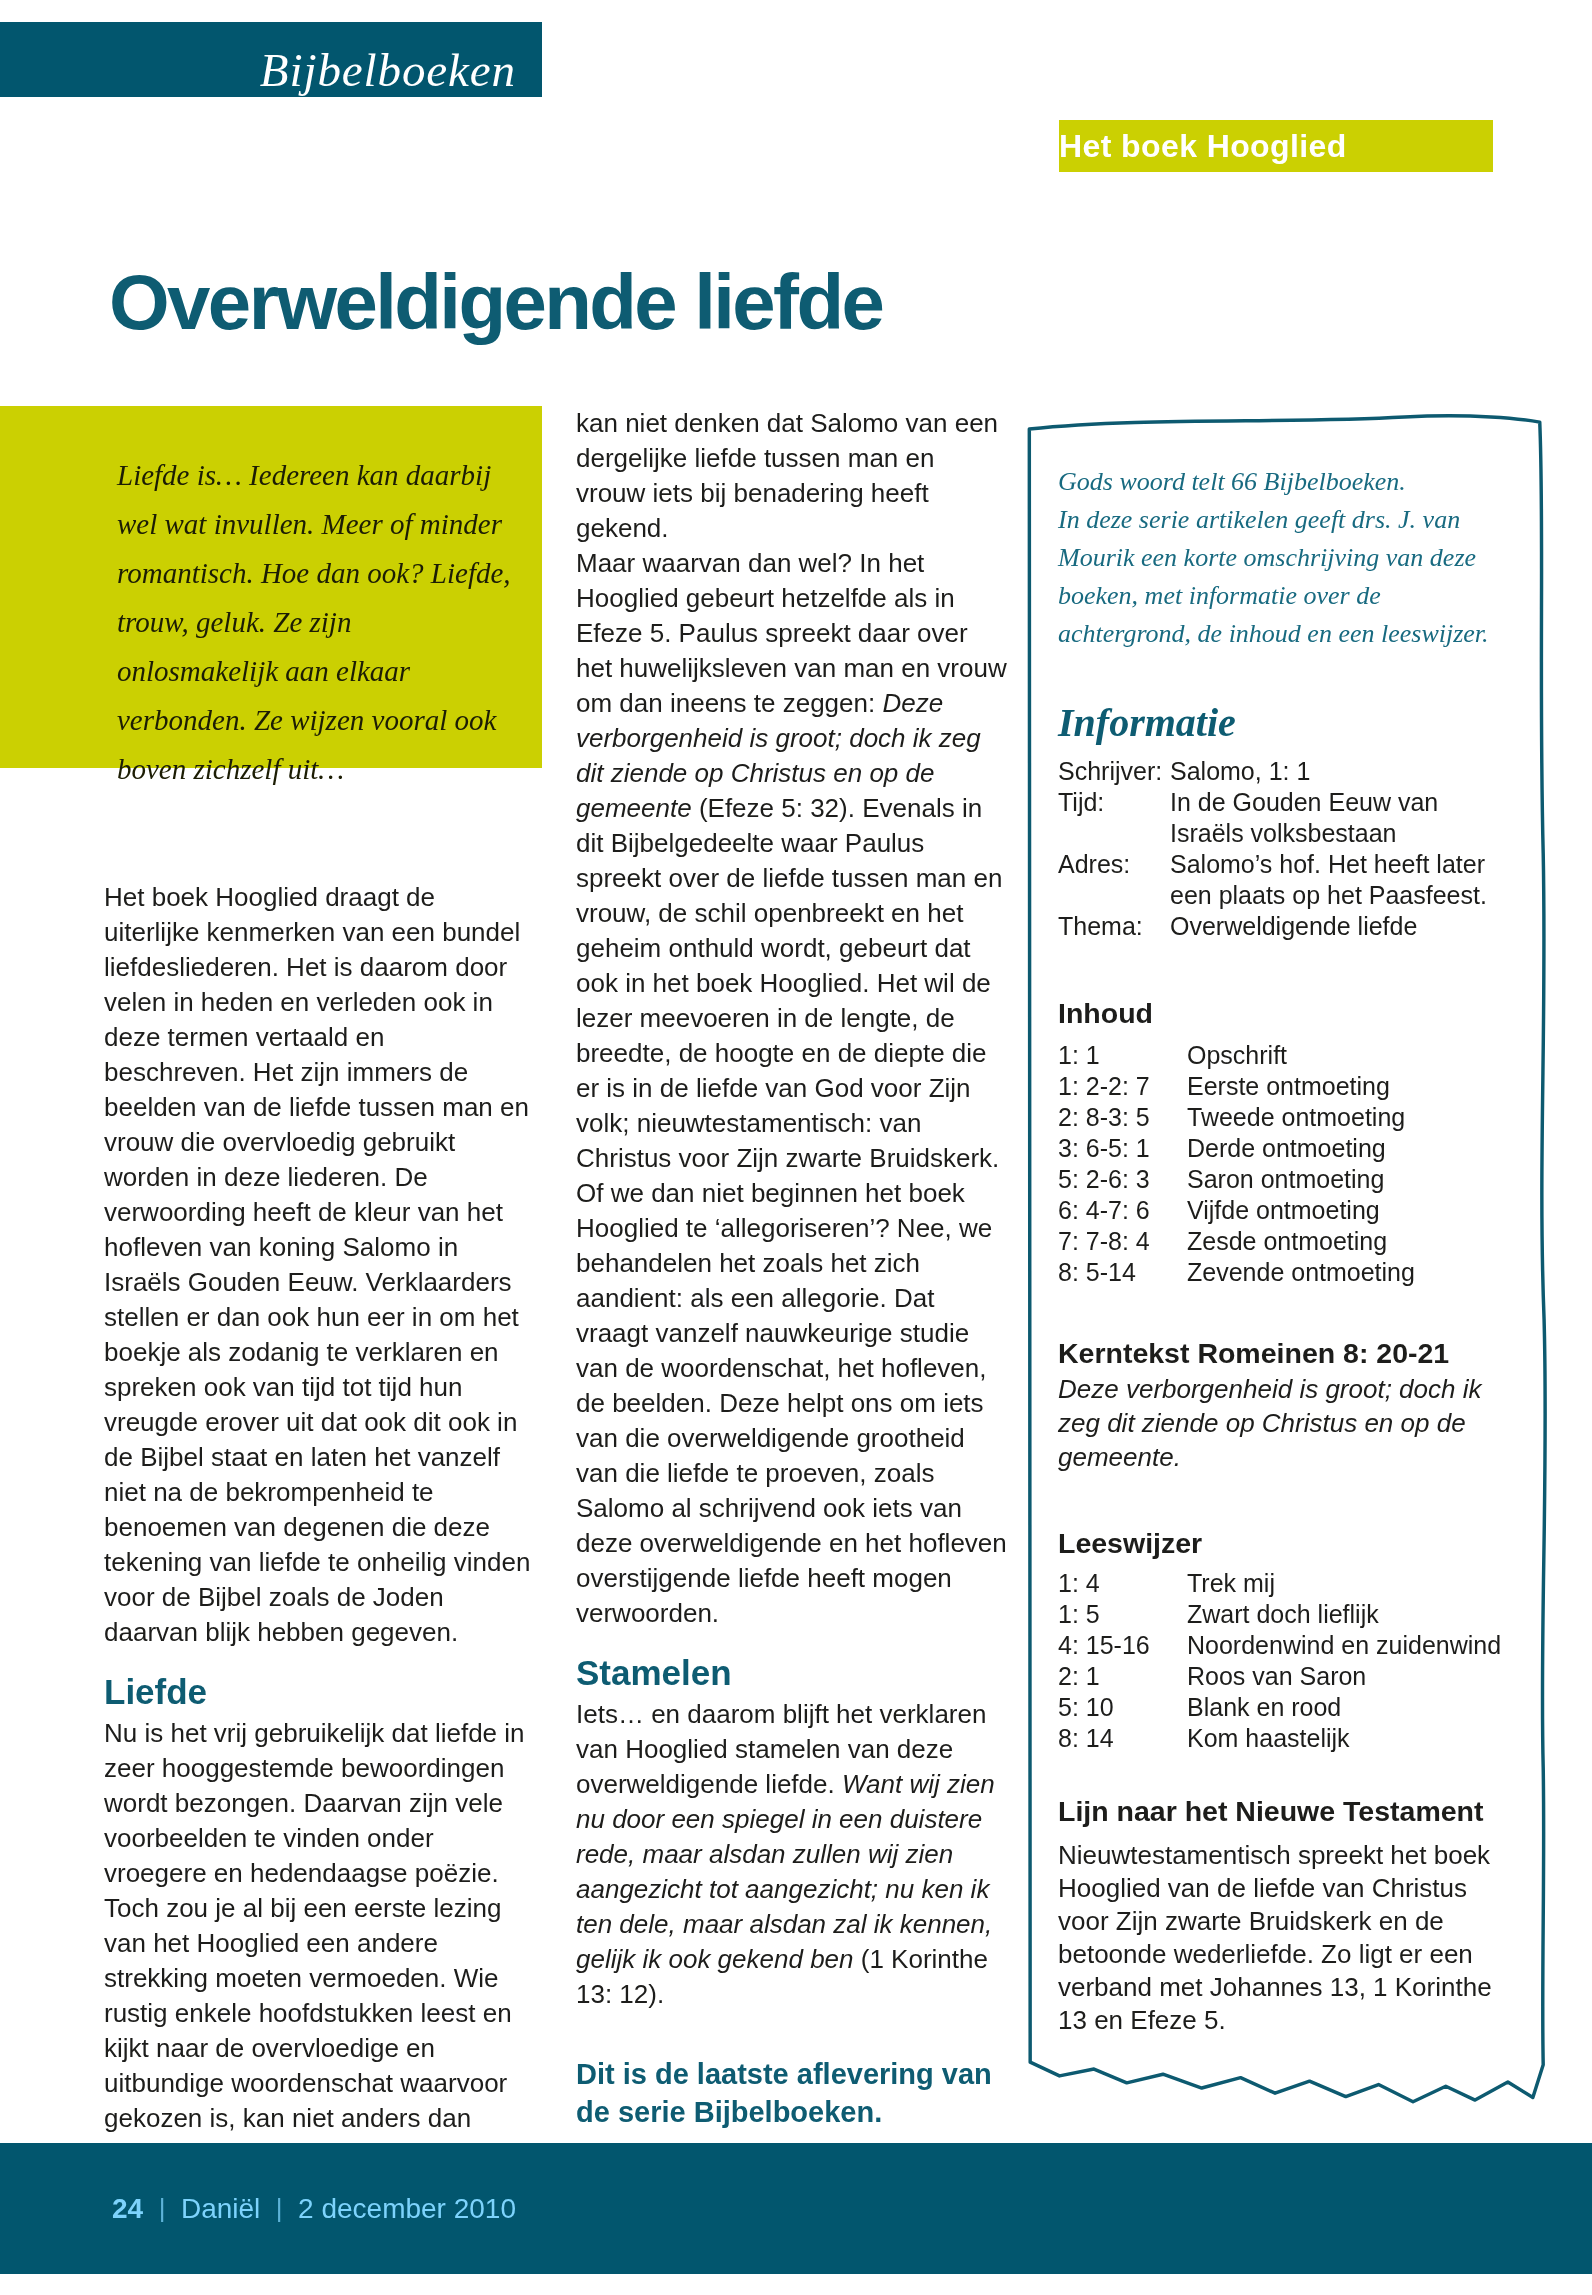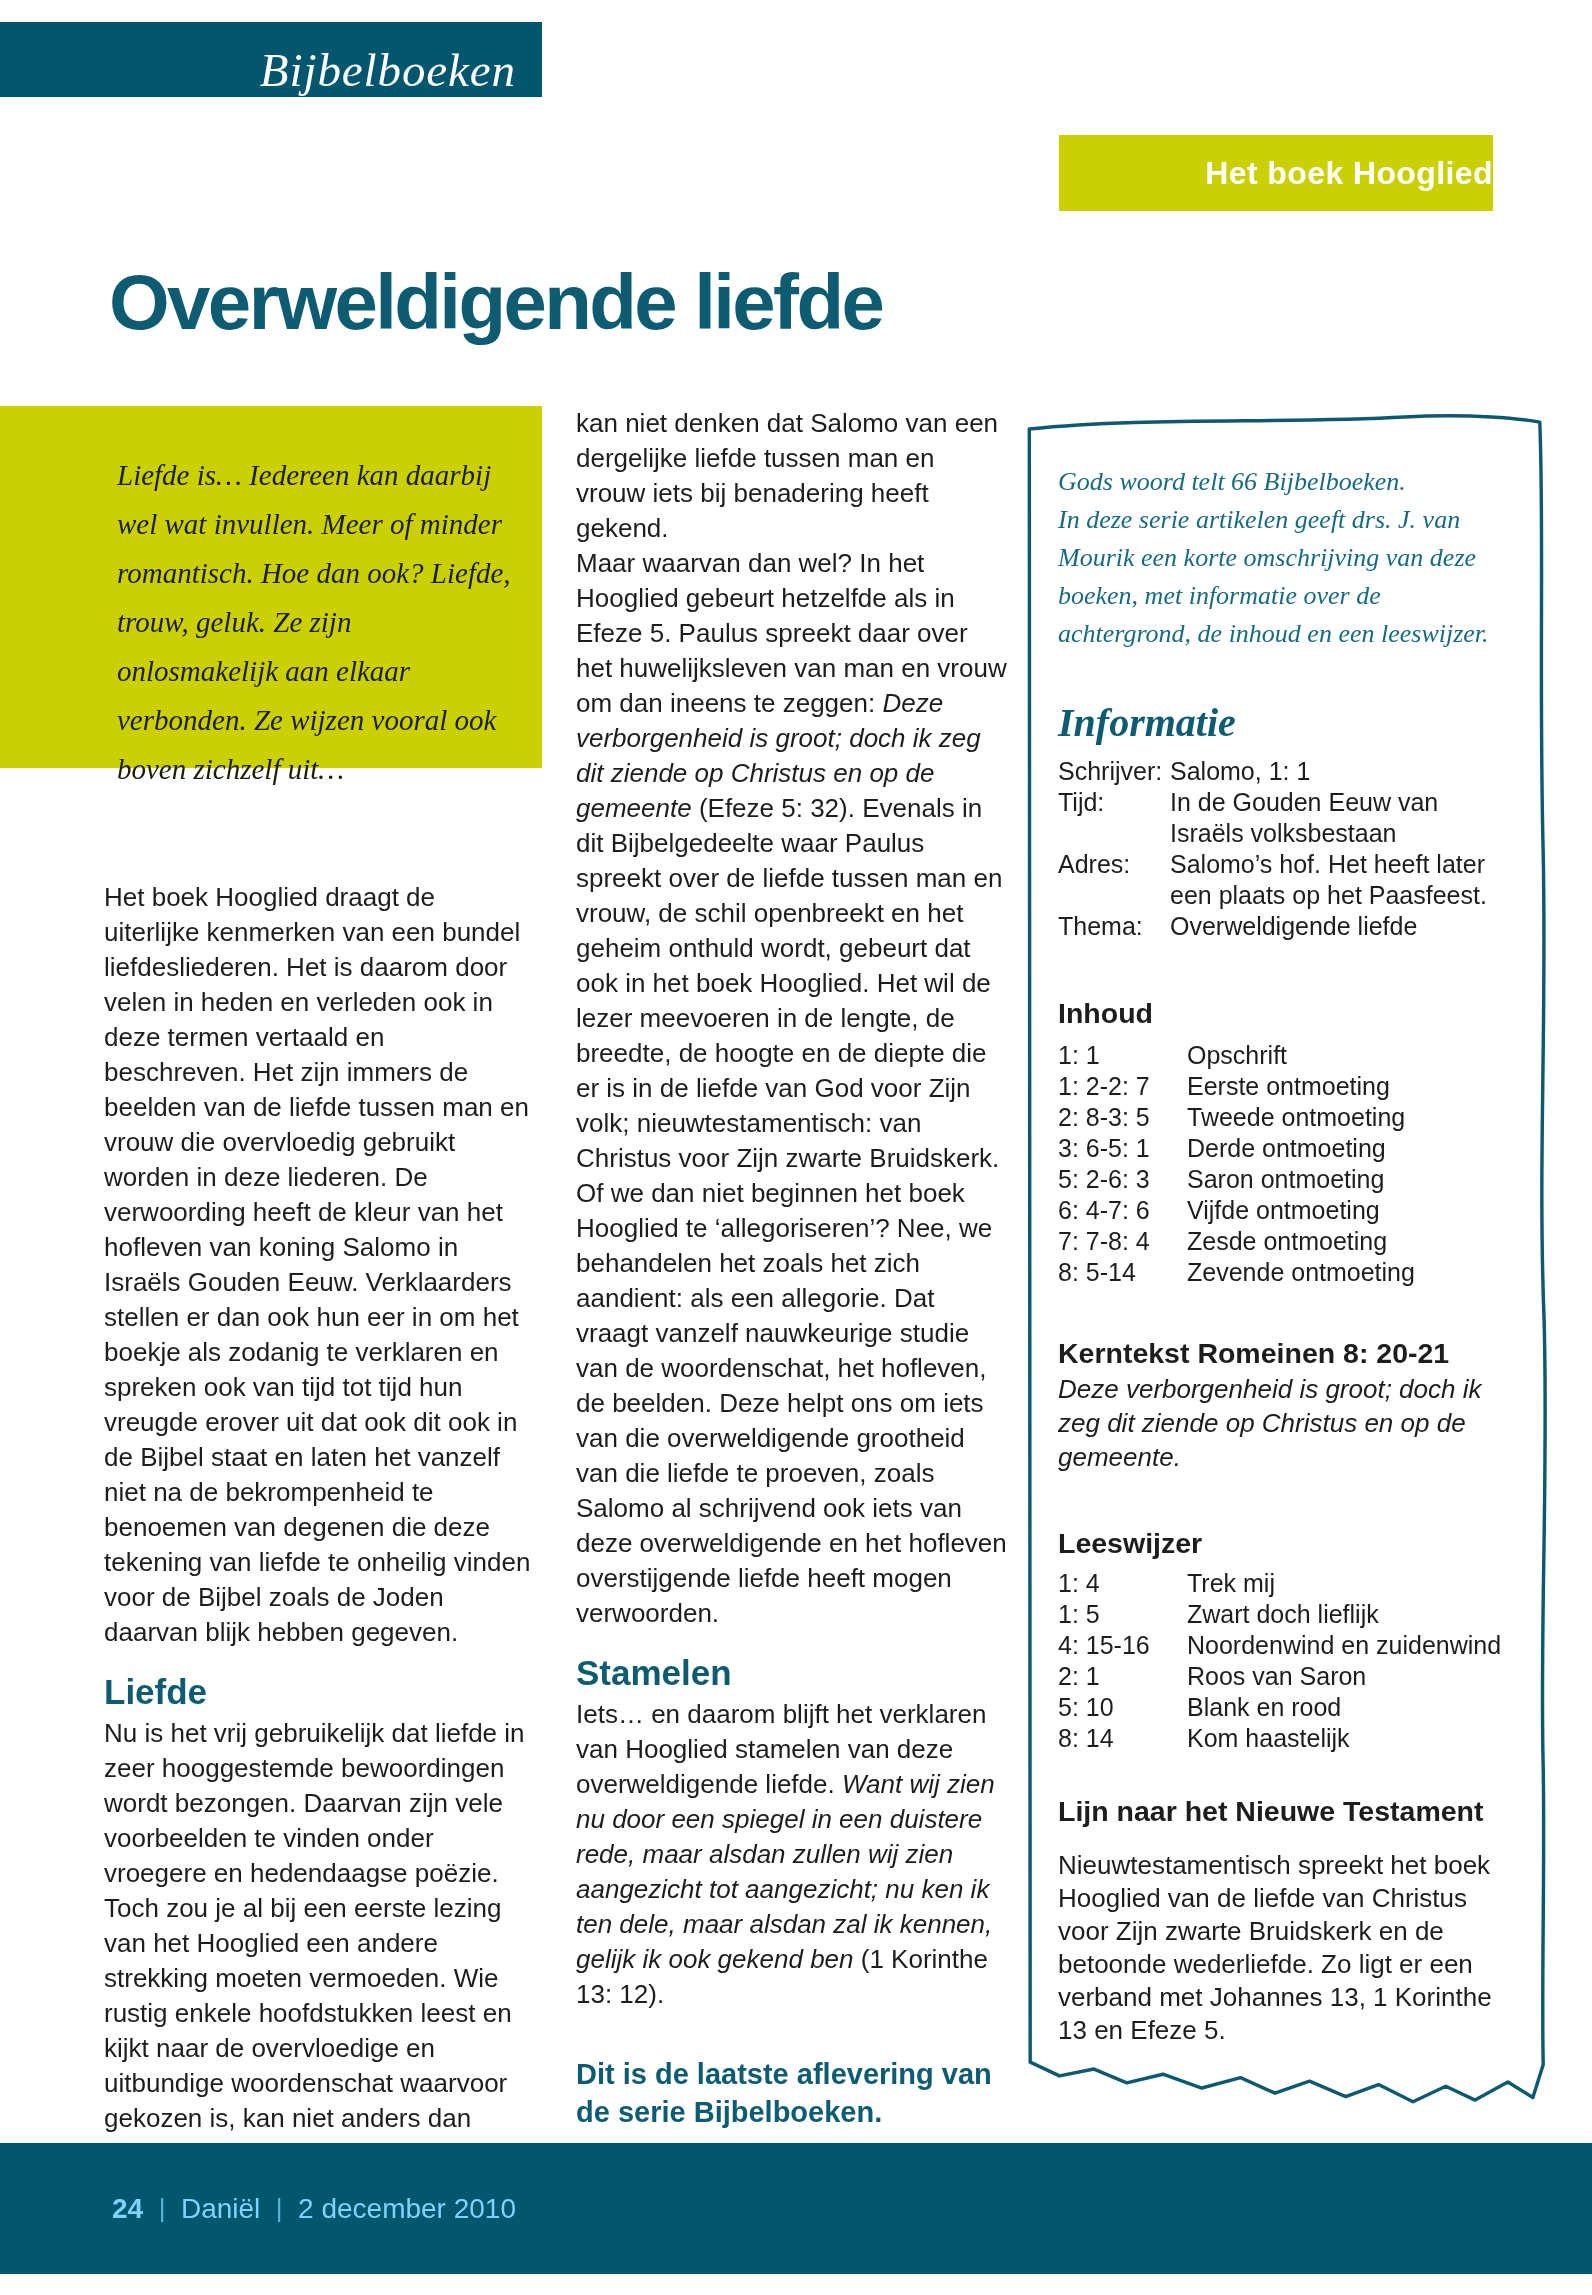--- a/index.html
+++ b/index.html
@@ -14,23 +14,23 @@
     background:var(--teal, #02566e);
     display:flex; align-items:flex-end; justify-content:flex-end;
     padding-right:26px; box-sizing:border-box;
   }
   .banner span {
     font-family:"Liberation Serif", serif; font-style:italic;
     font-size:47px; color:#ffffff; letter-spacing:0.9px;
   }
   
   .badge {
-    position:absolute; left:1059px; top:135px; width:434px; height:76px;
+    position:absolute; left:1059px; top:120px; width:434px; height:52px;
     background:var(--yellow, #cbd002);
-    display:flex; align-items:center; justify-content:flex-end;
+    display:flex; align-items:center; justify-content:flex-start;
   }
   .badge span { font-size:32px; font-weight:bold; color:#ffffff; letter-spacing:0.4px; }
   
   .page-title {
     position:absolute; left:109px; top:259px; margin:0; width:949px;
     font-size:78px; font-weight:bold; letter-spacing:-2.6px;
     color:var(--teal_text, #0e5c72); line-height:86px;
   }
   
   .intro-box {
@@ -80,21 +80,21 @@
   .sb-subhead.kern { margin-top:48px; }
   .sb-subhead.lees { margin-top:52px; }
   .sb-subhead.lijn { margin-top:40px; }
   .ref-rows { margin-top:8.6px; }
   .ref-rows.lees { margin-top:7px; }
   .ref-row { display:grid; grid-template-columns:129px 1fr; }
   .ref-row span { font-size:25px; line-height:31px; color:#1d1d1b; }
   .kern-text {
     margin:1.7px 0 0 0; font-size:26px; line-height:34px; font-style:italic; color:#1d1d1b;
   }
-  .lijn-text { margin:20px 0 0 0; font-size:26px; line-height:33px; color:#1d1d1b; }
+  .lijn-text { margin:10px 0 0 0; font-size:26px; line-height:33px; color:#1d1d1b; }
   
   .footer {
     position:absolute; left:0; top:2143px; width:1592px; height:131px;
     background:var(--teal, #02566e); color:#7dd3fc;
     display:flex; align-items:center; box-sizing:border-box; padding-left:112px;
   }
   .footer span { font-size:28px; }
   .footer .pg { font-weight:bold; }
   .footer .sep { opacity:0.75; font-size:26px; margin:0 15.5px; font-weight:normal; }
 </style>

